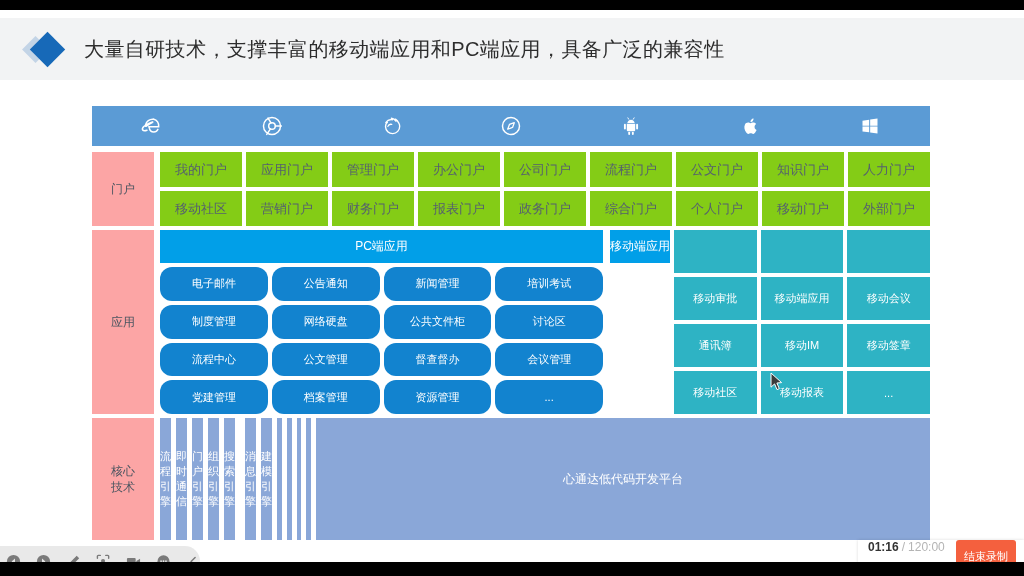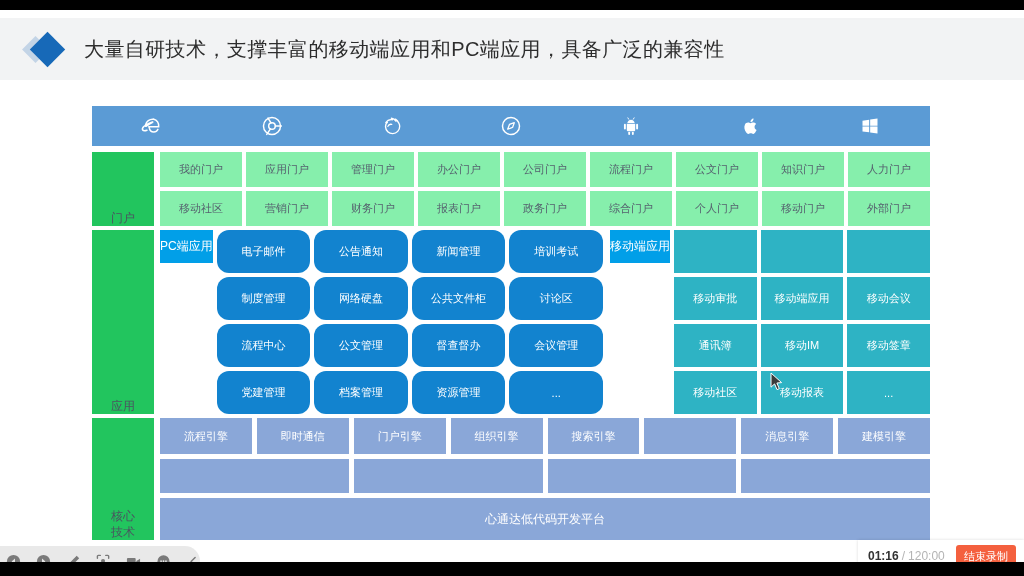--- a/index.html
+++ b/index.html
@@ -101,58 +101,58 @@
   
   .rowgroup {
     position: absolute;
     left: 0;
     width: 838px;
     display: flex;
   }
   .rail {
     width: 62px;
     flex: 0 0 62px;
-    background: #22c55e;
-    display: flex;
-    align-items: flex-end;
+    background: #fca5a5;
+    display: flex;
+    align-items: center;
     justify-content: center;
     font-size: 12px;
     color: #4a5560;
     text-align: center;
     line-height: 1.35;
     margin-right: 6px;
   }
   .rail-content { white-space: pre-line; }
 
   
   #portal-section { top: 54px; height: 74px; }
   .portal-grid {
     flex: 1 1 auto;
     display: grid;
     grid-template-columns: repeat(9, 1fr);
     grid-auto-rows: 1fr;
     gap: 4px;
   }
   .portal-cell {
-    background: #86efac;
-    display: flex;
-    align-items: center;
-    justify-content: center;
-    font-size: 11px;
+    background: #84cc16;
+    display: flex;
+    align-items: center;
+    justify-content: center;
+    font-size: 13px;
     color: #55616e;
   }
 
   
   #app-section { top: 132px; height: 184px; }
   .app-area {
     flex: 1 1 auto;
     display: flex;
     gap: 7px;
   }
-  .app-col-pc { flex: 0 0 443px; display: flex; flex-direction: row; gap: 4px; }
+  .app-col-pc { flex: 0 0 443px; display: flex; flex-direction: column; gap: 4px; }
   .app-col-mb { flex: 1 1 auto; display: flex; gap: 4px; }
 
   .app-banner {
     height: 33px;
     background: #019fe8;
     display: flex;
     align-items: center;
     justify-content: center;
     color: #ffffff;
     font-size: 12px;
@@ -173,21 +173,20 @@
     color: #ffffff;
   }
   .pc-cell { background: #1283cf; border-radius: 12px; }
   .mb-cell { background: #2eb3c4; }
 
   
   #core-section { top: 320px; height: 122px; }
   .core-area {
     flex: 1 1 auto;
     display: flex;
-    flex-direction: column;
     gap: 5px;
   }
   .core-row-1 {
     flex: 0 0 36px;
     display: flex;
     gap: 5px;
   }
   .core-row-2 {
     flex: 0 0 34px;
     display: flex;
@@ -239,21 +238,20 @@
     color: #6f6f6f;
   }
 
   
   .rec-widget {
     position: absolute;
     left: 858px; top: 530px;
     width: 166px; height: 32px;
     background: #ffffff;
     display: flex;
-    align-items: center;
     padding: 0 8px 0 10px;
     box-shadow: 0 0 3px rgba(0,0,0,0.14);
   }
   .rec-time {
     font-size: 12px;
     color: #333333;
     font-weight: bold;
     white-space: nowrap;
   }
   .rec-total {

